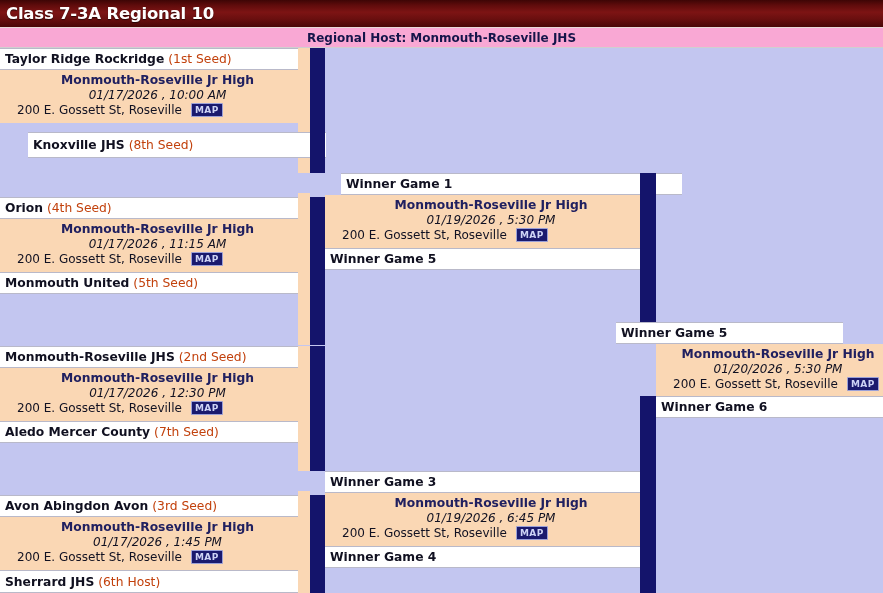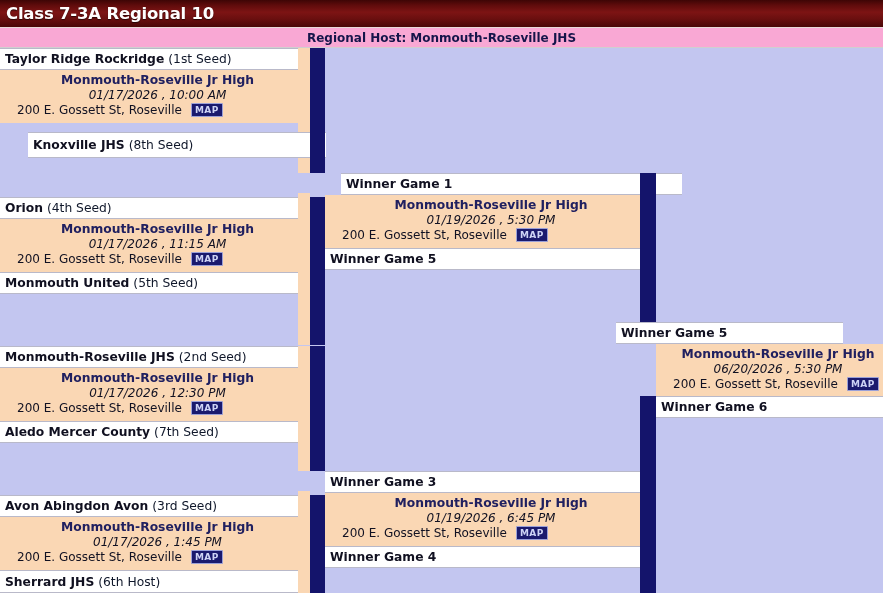--- a/index.html
+++ b/index.html
@@ -71,21 +71,21 @@
     overflow: hidden;
   }
   .slot .team {
     font-size: 12.3px;
     font-weight: bold;
     color: #101020;
   }
   .slot .seed {
     font-size: 12.3px;
     font-weight: normal;
-    color: #0f172a;
+    color: #c2410c;
     margin-left: 4px;
   }
 
   
   .game {
     background: #fad7b4;
     padding: 3px 0 3px 17px;
     line-height: 1.22;
     overflow: hidden;
     text-align: center;
@@ -264,21 +264,21 @@
 
   <div class="blk navy-bar" style="left:640px; top:125px; width:16px; height:149px;"></div>
   <div class="blk navy-bar" style="left:640px; top:348px; width:16px; height:197px;"></div>
 
   <div class="blk slot" style="left:616px; top:274px; width:227px; height:22px;">
     <span class="team">Winner Game 5</span>
   </div>
 
   <div class="blk game" style="left:656px; top:296px; width:227px; height:52px;">
     <span class="venue">Monmouth-Roseville Jr High</span>
-    <span class="when">06/20/2026 , 5:30 PM</span>
+    <span class="when">01/20/2026 , 5:30 PM</span>
     <span class="addr-line">
       <span class="addr">200 E. Gossett St, Roseville</span>
       <span class="map-badge">MAP</span>
     </span>
   </div>
 
   <div class="blk slot" style="left:656px; top:348px; width:227px; height:22px;">
     <span class="team">Winner Game 6</span>
   </div>
 

